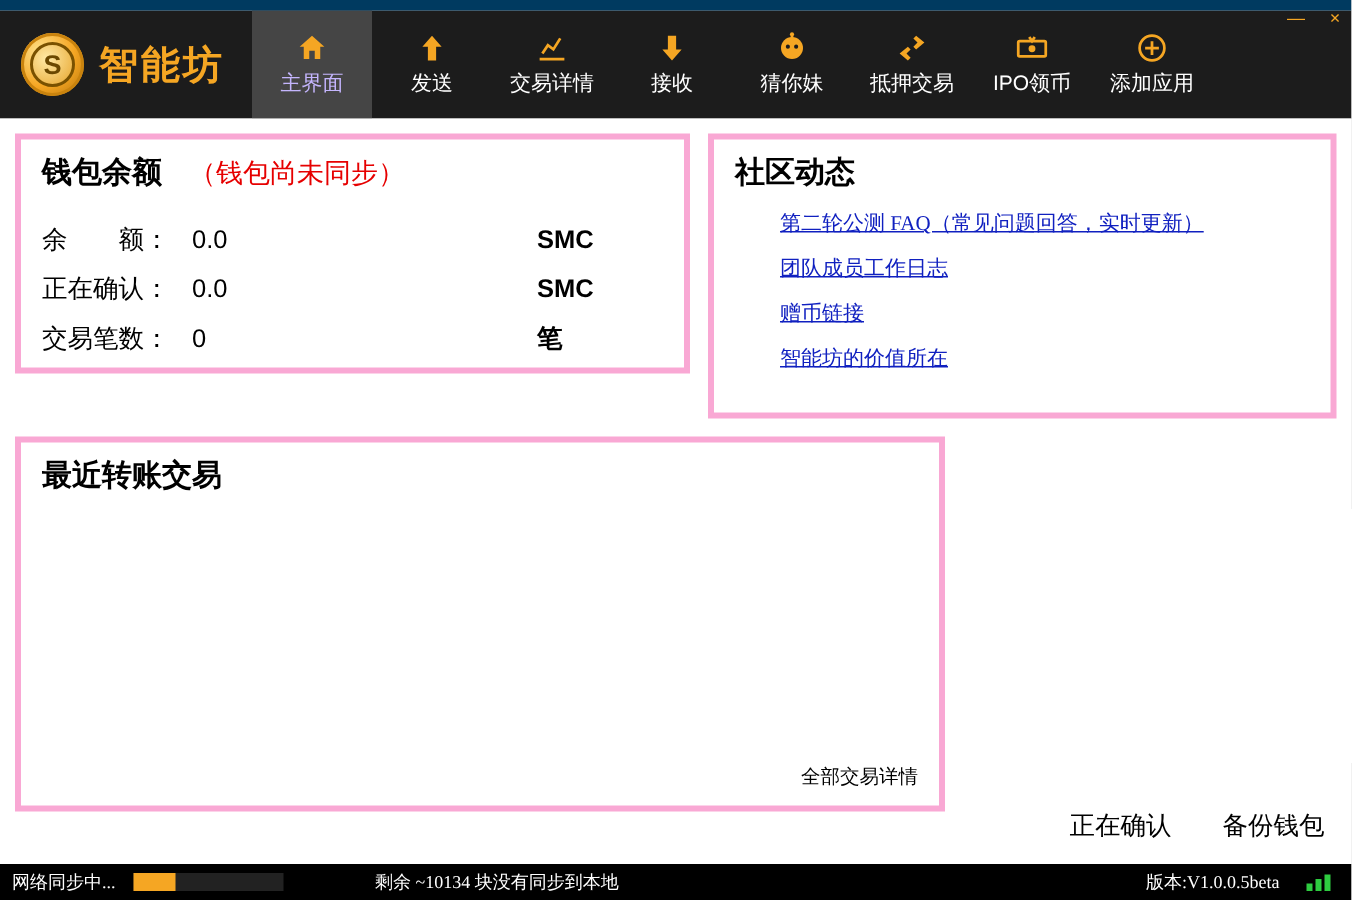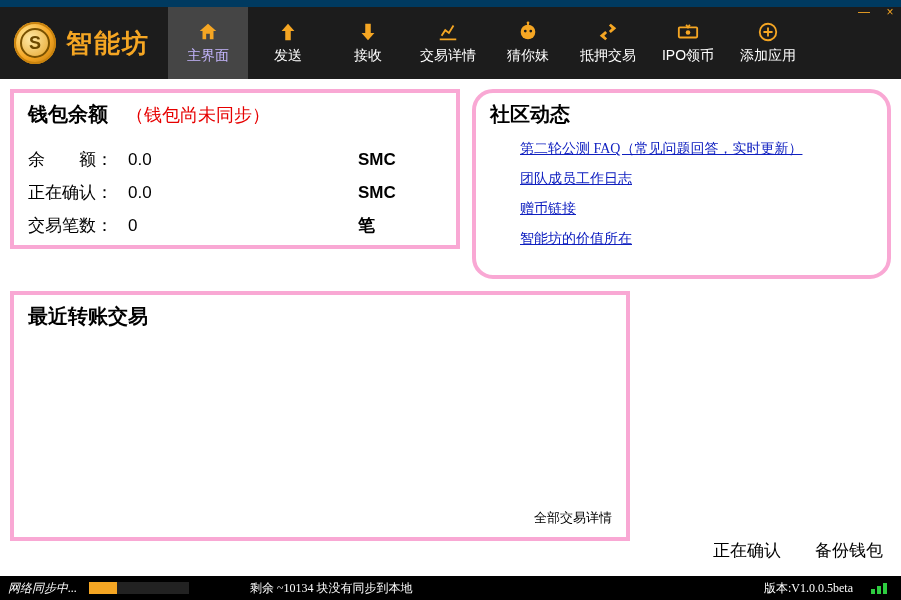--- a/index.html
+++ b/index.html
@@ -14,36 +14,36 @@
   .app-name { color:#f5a623; font-size:26px; font-weight:bold; letter-spacing:2px;}
   .nav { display:flex; height:100%;}
   .nav-item { width: 80px; display:flex; flex-direction:column; align-items:center; justify-content:center; color:#fff; cursor:pointer; gap:4px; font-size:14px; }
   .nav-item.active { background:#454545; color:#c4b5fd;}
   .nav-item.active .nav-icon { fill:#f5a623; color:#f5a623;}
   .nav-icon { width:22px; height:22px; fill:#f5a623; color:#f5a623; display:flex; align-items:center; justify-content:center;}
   .content { background:#fff; height: calc(600px - 7px - 72px - 24px); padding: 10px; position:relative;}
   .row1 { display:flex; gap:12px; }
   .panel { border:4px solid #f9a8d4; background:#fff; padding:8px 14px; }
   .panel.balance { width: 450px; height: 160px;}
-  .panel.community { flex:1; height: 190px; border-radius: 21px;}
+  .panel.community { flex:1; height: 190px;}
   .panel-title { font-size:20px; font-weight:bold; margin-bottom:10px;}
   .balance-title-row { display:flex; align-items:baseline; gap:18px;}
   .not-synced { color:#e60000; font-size:18px;}
   .bal-row { display:flex; align-items:center; font-size:17px; margin-top:10px;}
   .bal-label { width:100px;}
   .bal-val { width:230px;}
   .bal-unit { font-weight:bold; width:60px;}
   .links { padding: 2px 0 0 30px;}
   .links a { display:block; color:#1020c0; text-decoration:underline; font-size:14px; margin-bottom:12px; font-family:"SimSun";}
   .panel.recent { margin-top:12px; width: 620px; height: 250px; position:relative;}
   .recent-more { position:absolute; right:14px; bottom:10px; font-size:13px; cursor:pointer;}
   .bottom-actions { position:absolute; right:18px; bottom:14px; display:flex; gap:34px; font-size:17px;}
   .bottom-actions span { cursor:pointer;}
   .statusbar { height:24px; background:#000; color:#fff; display:flex; align-items:center; font-size:12px; font-family:"SimSun"; position:relative;}
-  .st-sync { padding:0 8px;font-style:italic;}
+  .st-sync { padding:0 8px;}
   .st-prog-wrap { width:100px; height:12px; background:#222; margin:0 4px;}
   .st-prog { height:100%; background:#f5a623;}
   .st-remain { position:absolute; left: 250px;}
   .st-ver { position:absolute; right: 48px;}
   .st-signal { position:absolute; right:14px; display:flex; align-items:flex-end; gap:2px;}
   .bar { width:4px; background:#2ecc40;}
   svg { display:block;}
 </style>
 </head>
 <body>
@@ -75,32 +75,32 @@
         <span class="nav-icon">
           <svg viewBox="0 0 24 24" width="22" height="22">
             <path fill="#f5a623" d="M12 3l7 8h-4v10h-6V11H5z"></path>
           </svg>
         </span>
         <span>发送</span>
       </div>
       <div class="nav-item">
         <span class="nav-icon">
           <svg viewBox="0 0 24 24" width="22" height="22">
+            <path stroke="#f5a623" stroke-width="2" fill="none" d="M3 20h18M5 16l4-6 4 3 5-8"></path>
+          </svg>
+        </span>
+        <span>交易详情</span>
+      </div>
+      <div class="nav-item">
+        <span class="nav-icon">
+          <svg viewBox="0 0 24 24" width="22" height="22">
             <path fill="#f5a623" d="M12 21l-7-8h4V3h6v10h4z"></path>
           </svg>
         </span>
         <span>接收</span>
-      </div>
-      <div class="nav-item">
-        <span class="nav-icon">
-          <svg viewBox="0 0 24 24" width="22" height="22">
-            <path stroke="#f5a623" stroke-width="2" fill="none" d="M3 20h18M5 16l4-6 4 3 5-8"></path>
-          </svg>
-        </span>
-        <span>交易详情</span>
       </div>
       <div class="nav-item">
         <span class="nav-icon">
           <svg viewBox="0 0 24 24" width="22" height="22">
             <circle cx="12" cy="12" r="8" fill="#f5a623"></circle>
             <circle cx="9" cy="11" r="1.5" fill="#1c1c1c"></circle>
             <circle cx="15" cy="11" r="1.5" fill="#1c1c1c"></circle>
             <path d="M12 2v3" stroke="#f5a623" stroke-width="2"></path>
             <circle cx="12" cy="2" r="1.5" fill="#f5a623"></circle>
           </svg>

